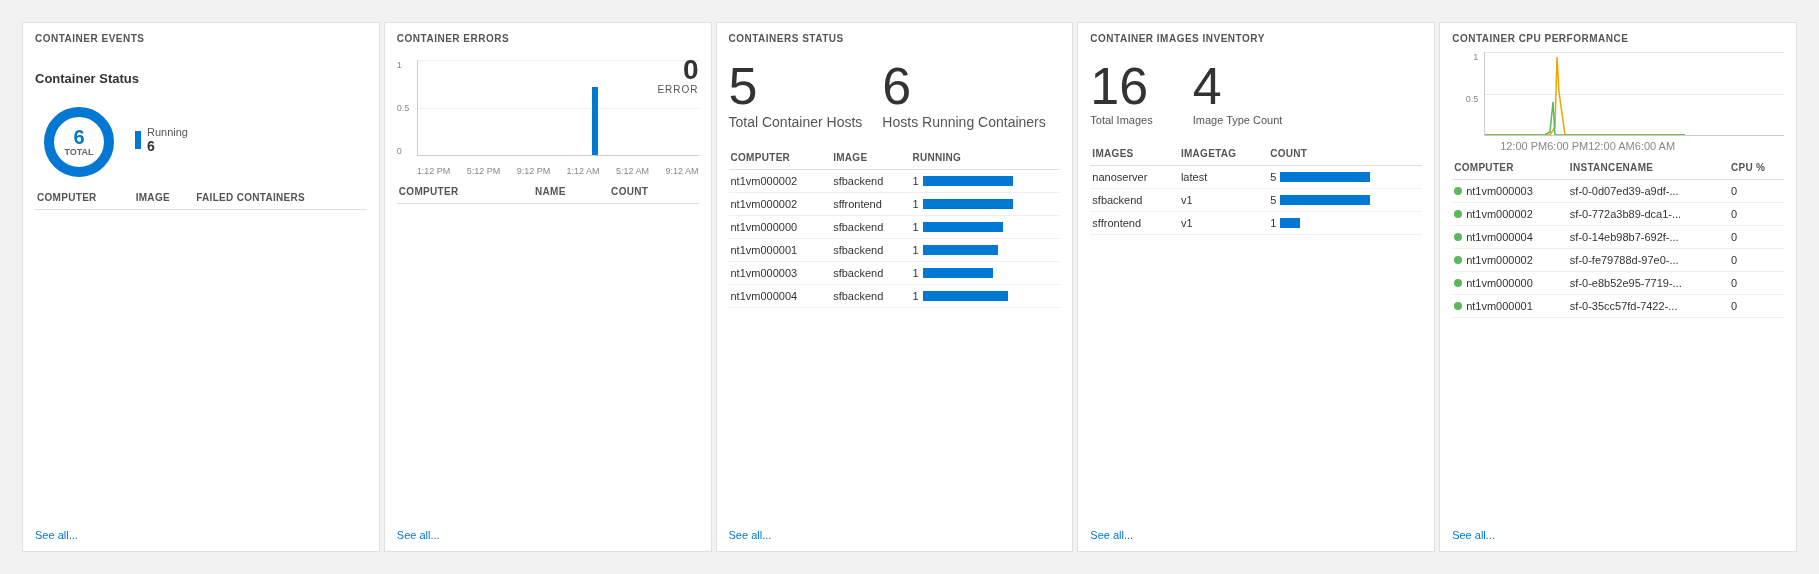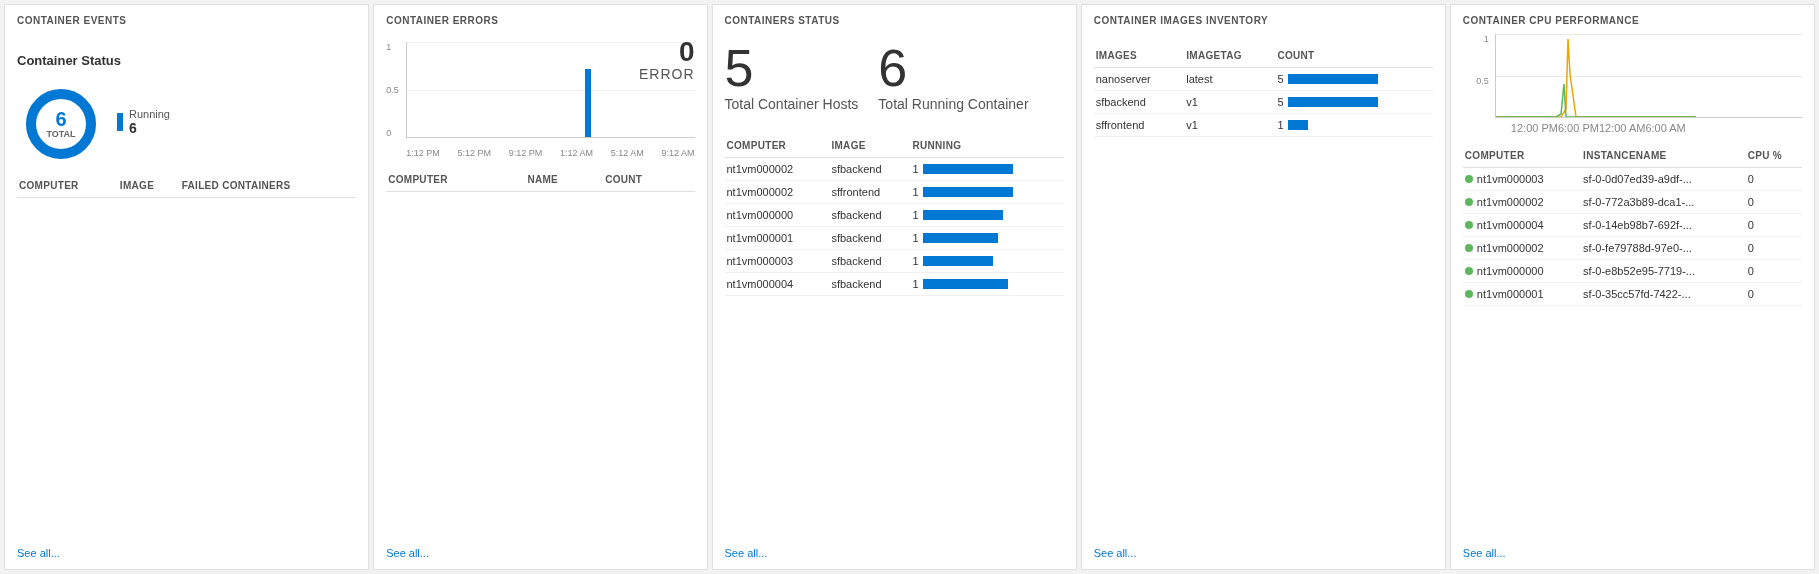--- a/index.html
+++ b/index.html
@@ -6,21 +6,21 @@
     body {
       font-family: 'Segoe UI', Arial, sans-serif;
       background: #f2f2f2;
       font-size: 12px;
       color: #333;
     }
     .dashboard {
       display: flex;
       flex-direction: row;
       gap: 4px;
-      padding: 4px;
+      padding: 22px;
       width: 1819px;
       height: 574px;
     }
     .panel {
       background: #fff;
       border: 1px solid #e0e0e0;
       display: flex;
       flex-direction: column;
       padding: 10px 12px;
       flex: 1;
@@ -87,21 +87,21 @@
       height: 18px;
       background: #0078d4;
     }
     .legend-text .label { font-size: 11px; color: #555; }
     .legend-text .value { font-size: 14px; font-weight: 600; color: #333; }
 
     
     .data-table {
       width: 100%;
       border-collapse: collapse;
-      margin-top: 12px;
+      margin-top: 6px;
       font-size: 11px;
     }
     .data-table th {
       font-weight: 600;
       color: #555;
       text-align: left;
       padding: 4px 4px 6px 2px;
       border-bottom: 1px solid #e0e0e0;
       font-size: 10px;
       letter-spacing: 0.3px;
@@ -135,21 +135,21 @@
       flex-direction: column;
       align-items: flex-end;
     }
     .error-num {
       font-size: 28px;
       font-weight: 700;
       color: #333;
       line-height: 1;
     }
     .error-label {
-      font-size: 14px;
+      font-size: 10px;
       color: #555;
       letter-spacing: 1px;
       text-transform: uppercase;
     }
 
     
     .panel-status { flex: 1.1; }
     .status-metrics {
       display: flex;
       gap: 20px;
@@ -336,21 +336,21 @@
 
   <div class="panel panel-status">
     <div class="panel-title">CONTAINERS STATUS</div>
     <div class="status-metrics">
       <div class="metric-block">
         <div class="big-num">5</div>
         <div class="metric-label">Total Container Hosts</div>
       </div>
       <div class="metric-block">
         <div class="big-num">6</div>
-        <div class="metric-label">Total Running Container</div>
+        <div class="metric-label">Hosts Running Containers</div>
       </div>
     </div>
     <table class="data-table">
       <thead>
         <tr>
           <th>COMPUTER</th>
           <th>IMAGE</th>
           <th>RUNNING</th>
         </tr>
       </thead>
@@ -415,20 +415,30 @@
       </div>
     </td>
   </tr>
         </tbody>
     </table>
     <span class="see-all">See all...</span>
   </div>
 
   <div class="panel panel-images">
     <div class="panel-title">CONTAINER IMAGES INVENTORY</div>
+    <div class="images-metrics">
+      <div>
+        <div class="big-num">16</div>
+        <div class="metric-label">Total Images</div>
+      </div>
+      <div>
+        <div class="big-num">4</div>
+        <div class="metric-label">Image Type Count</div>
+      </div>
+    </div>
     <table class="data-table">
       <thead>
         <tr>
           <th>IMAGES</th>
           <th>IMAGETAG</th>
           <th>COUNT</th>
         </tr>
       </thead>
       <tbody id="images-tbody">
           <tr>

